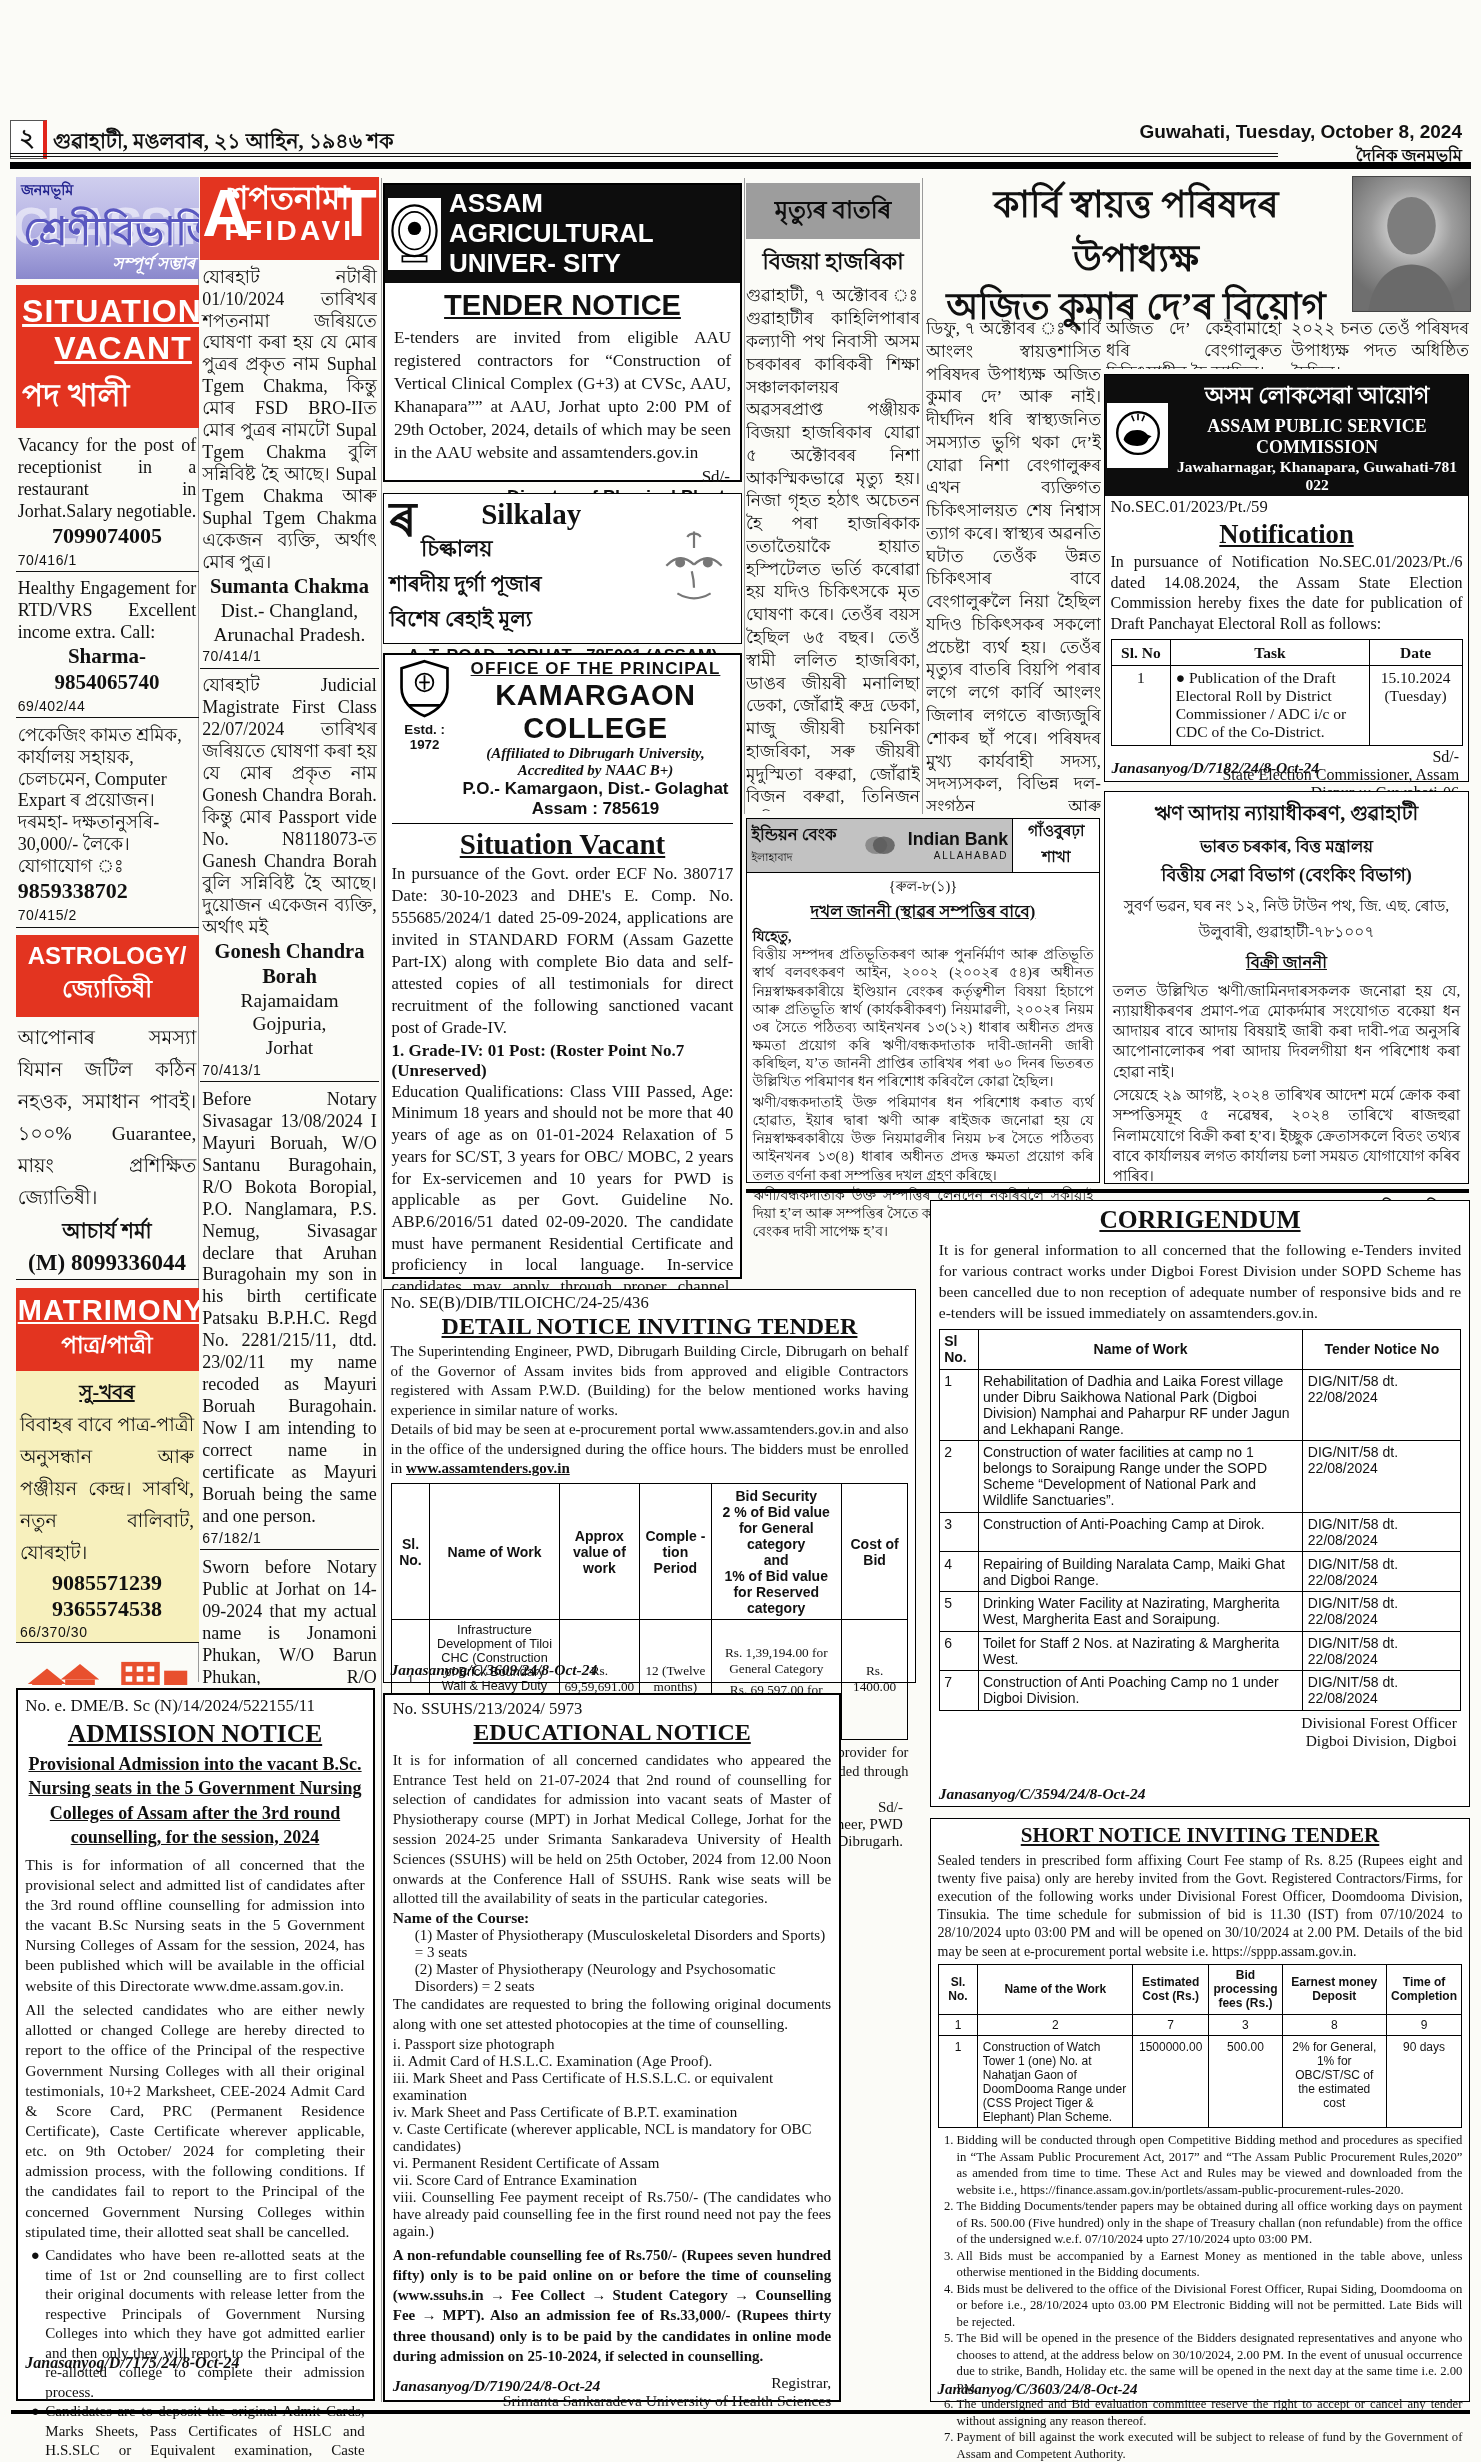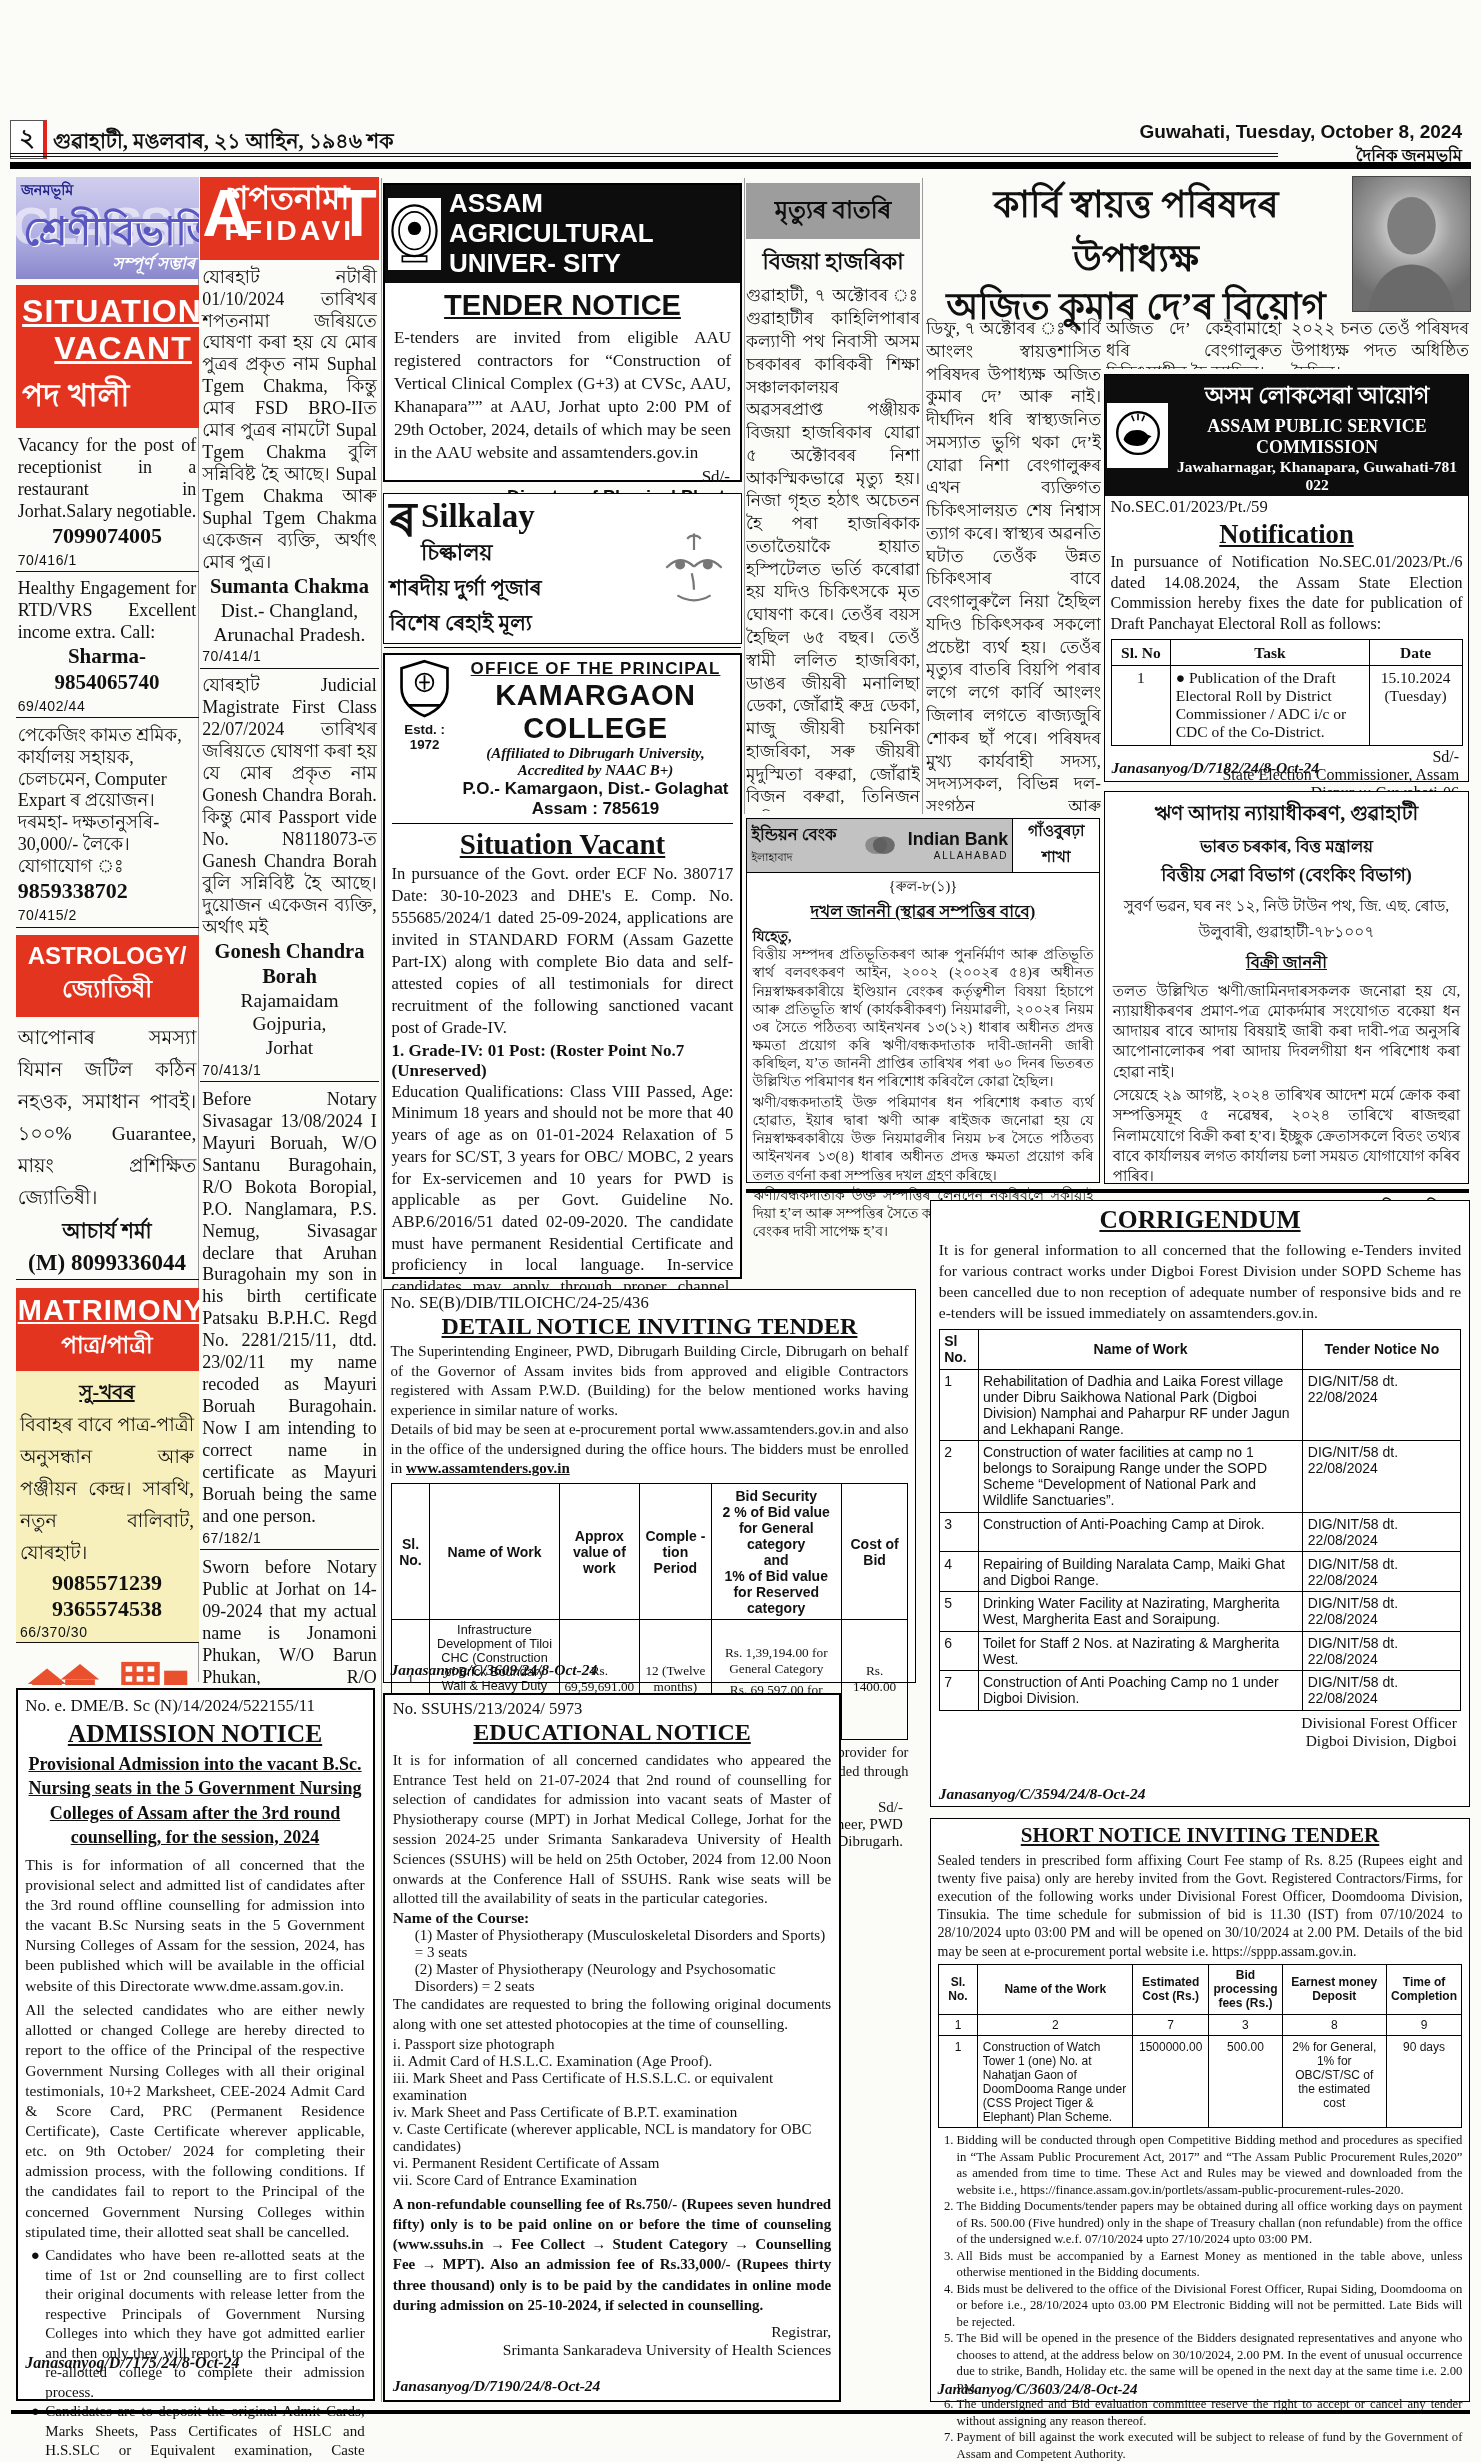--- a/index.html
+++ b/index.html
@@ -205,21 +205,21 @@
       <div class="b sans" style="font-size:18px;">Director of Physical Plant,</div>
       <div class="sans" style="font-size:17px;">Assam Agricultural University,</div>
       <div class="sans" style="font-size:17px;">Jorhat-13</div>
     </div>
   </div>
 
   <div class="abs inbox" style="left:383px;top:493px;width:359px;height:151px;box-sizing:border-box;background:#fff;">
     <div style="display:flex;">
       <div style="flex:1;padding:4.4px 5.5px;">
         <span class="b" style="font-size:48px;float:left;line-height:.9;padding-right:4.4px;">ৰ</span>
-        <span class="b" style="font-size:33px;display:block;">Silkalay</span>
+        <span class="b" style="font-size:29px;display:block;text-align:center;">Silkalay</span>
         <span class="b" style="font-size:22px;display:block;">চিল্কালয়</span>
         <span class="b" style="font-size:21px;display:block;">শাৰদীয় দুৰ্গা পূজাৰ</span>
         <span class="b" style="font-size:21px;display:block;">বিশেষ ৰেহাই মূল্য</span>
       </div>
       <div style="width:94px;display:flex;align-items:center;justify-content:center;">
         <svg width="78" height="83" viewBox="0 0 140 150">
             <g fill="none" stroke="#777" stroke-width="4">
               <path d="M70 8v30"></path>
               <path d="M58 18c4-8 20-8 24 0"></path>
               <path d="M20 70q25-26 50-2"></path>
@@ -322,20 +322,21 @@
     <div style="font-size:15px;padding-left:22px;">(2) Master of Physiotherapy (Neurology and Psychosomatic Disorders) = 2 seats</div>
     <div class="j" style="font-size:15px;line-height:1.3;">The candidates are requested to bring the following original documents along with one set attested photocopies at the time of counselling.</div>
     <div style="margin-top:2.2px;">
       <div style="font-size:15px;">i.    Passport size photograph</div>
       <div style="font-size:15px;">ii.   Admit Card of H.S.L.C. Examination (Age Proof).</div>
       <div style="font-size:15px;">iii.  Mark Sheet and Pass Certificate of H.S.S.L.C. or equivalent examination</div>
       <div style="font-size:15px;">iv.   Mark Sheet and Pass Certificate of B.P.T. examination</div>
       <div style="font-size:15px;">v.    Caste Certificate (wherever applicable, NCL is mandatory for OBC candidates)</div>
       <div style="font-size:15px;">vi.   Permanent Resident Certificate of Assam</div>
       <div style="font-size:15px;">vii.  Score Card of Entrance Examination</div>
+      <div class="j" style="font-size:15px;">viii. Counselling Fee payment receipt of Rs.750/- (The candidates who have already paid counselling fee in the first round need not pay the fees again.)</div>
     </div>
     <div class="j b" style="font-size:15px;line-height:1.35;margin-top:4.4px;">A non-refundable counselling fee of Rs.750/- (Rupees seven hundred fifty) only is to be paid online on or before the time of counseling (www.ssuhs.in → Fee Collect → Student Category → Counselling Fee → MPT). Also an admission fee of Rs.33,000/- (Rupees thirty three thousand) only is to be paid by the candidates in online mode during admission on 25-10-2024, if selected in counselling.</div>
     <div class="r" style="font-size:15.5px;margin-top:7.8px;">
       <div>Registrar,</div>
       <div>Srimanta Sankaradeva University of Health Sciences</div>
     </div>
     <div class="b i" style="font-size:15.5px;position:absolute;left:7.8px;bottom:5.5px;">Janasanyog/D/7190/24/8-Oct-24</div>
   </div>
 
   <div class="colflow" style="left:746px;top:183px;width:174px;height:628px;">

